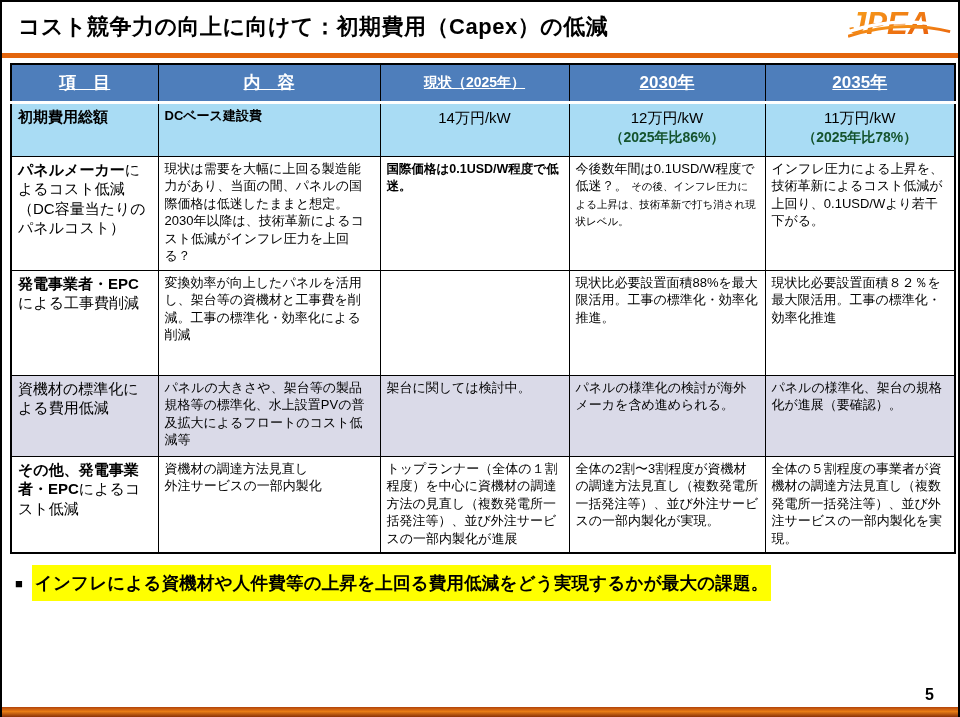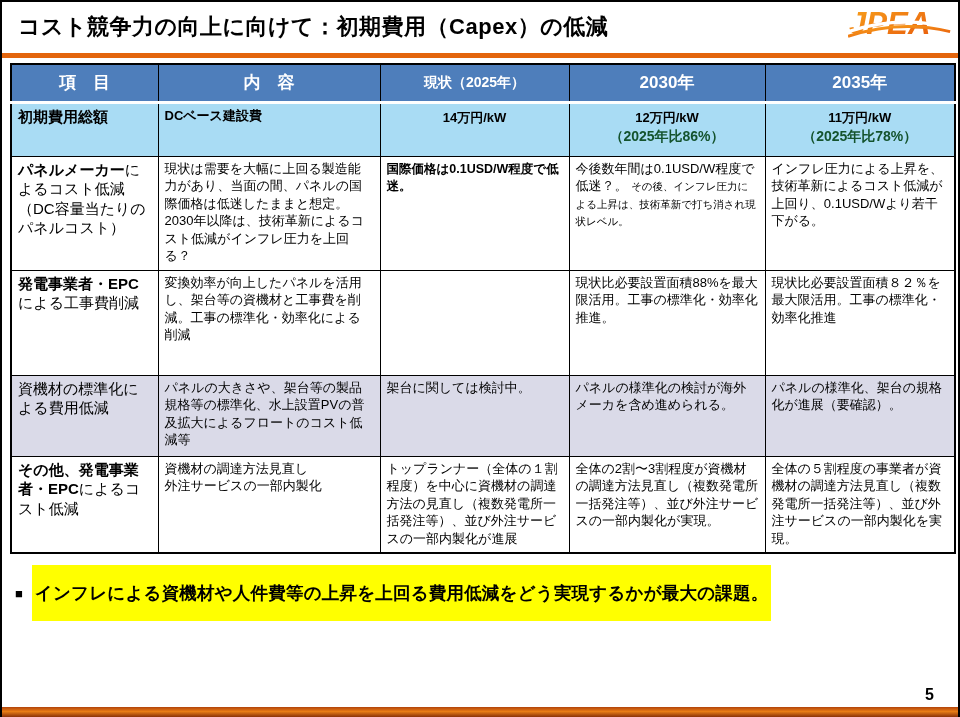--- a/index.html
+++ b/index.html
@@ -7,43 +7,43 @@
     position:relative;width:960px;height:717px;box-sizing:border-box;
     background:#fff;border:2px solid #000;border-bottom:none;overflow:hidden;
     font-family:"Liberation Sans","DejaVu Sans",sans-serif;color:#000;
   }
   .title-row{display:flex;justify-content:space-between;align-items:center;height:45px;padding:2px 4px 4px 16px;}
   .page-title{font-size:22px;font-weight:bold;letter-spacing:.5px;white-space:nowrap;}
   .logo{flex:0 0 auto;margin-right:2px;}
   .divider{height:5px;background:#E3650D;}
   table{border-collapse:collapse;table-layout:fixed;width:944px;margin:5px 6px 0 8px;border:2px solid #000;}
   th,td{border:1px solid #000;padding:3px 6px;vertical-align:top;overflow:hidden;box-sizing:border-box;}
-  th{background:#4E7EBB;color:#fff;font-weight:bold;font-size:17px;vertical-align:middle;border-bottom:3px solid #fff;}
+  th{background:#4E7EBB;color:#fff;font-weight:bold;font-size:17px;vertical-align:middle;border-bottom:3px solid #fff;text-decoration:underline;}
   th.small-h{font-size:14px;}
   tr.hrow{height:38px;}
   tr.r1{height:54px;} tr.r2{height:114px;} tr.r3{height:94px;}
   tr.r4{height:105px;} tr.r5{height:81px;} tr.r6{height:97px;}
   tr.r1 td{background:#A9DCF4;}
   tr.r3 td,tr.r5 td{background:#DADAE8;}
   td.item{font-size:15px;line-height:1.3;}
   td.content{font-size:13px;line-height:1.35;}
   td.body{font-size:13px;line-height:1.35;}
   .b{font-weight:bold;}
   .ctr{text-align:center;}
-  .val{font-weight:bold;font-size:13px;padding-top:2px;}
+  .val{font-weight:normal;font-size:15px;padding-top:2px;}
   .pct{font-size:15px;padding-top:2px;}
   .red{color:#14532d;font-weight:bold;font-size:14px;line-height:1.3;}
   .red2{color:#E06060;font-size:13px;line-height:1.3;}
   .boldtext{font-weight:bold;font-size:12.5px;}
   .smalltext{font-size:10.5px;line-height:1.35;}
   .tinytext{font-size:11px;line-height:1.35;}
   .midtext{font-size:12.5px;line-height:1.35;}
   .footer{display:flex;align-items:center;gap:9px;margin:11px 0 0 13px;}
   .bullet{font-size:13px;line-height:1;}
-  .hl{background:#FFFF00;font-weight:bold;font-size:17.5px;padding:16px 3px;letter-spacing:.2px;white-space:nowrap;}
+  .hl{background:#FFFF00;font-weight:bold;font-size:17.5px;padding:6px 3px;letter-spacing:.2px;white-space:nowrap;}
   .pagenum{position:absolute;right:24px;bottom:13px;font-size:16px;font-weight:bold;}
   .bottombar{position:absolute;left:0;right:0;bottom:0;height:10px;
     background:linear-gradient(180deg,#B24309 0%,#E87D16 45%,#8A3208 100%);}
 </style>
 </head>
 <body>
 
 <div class="slide">
 
   <div class="title-row">

